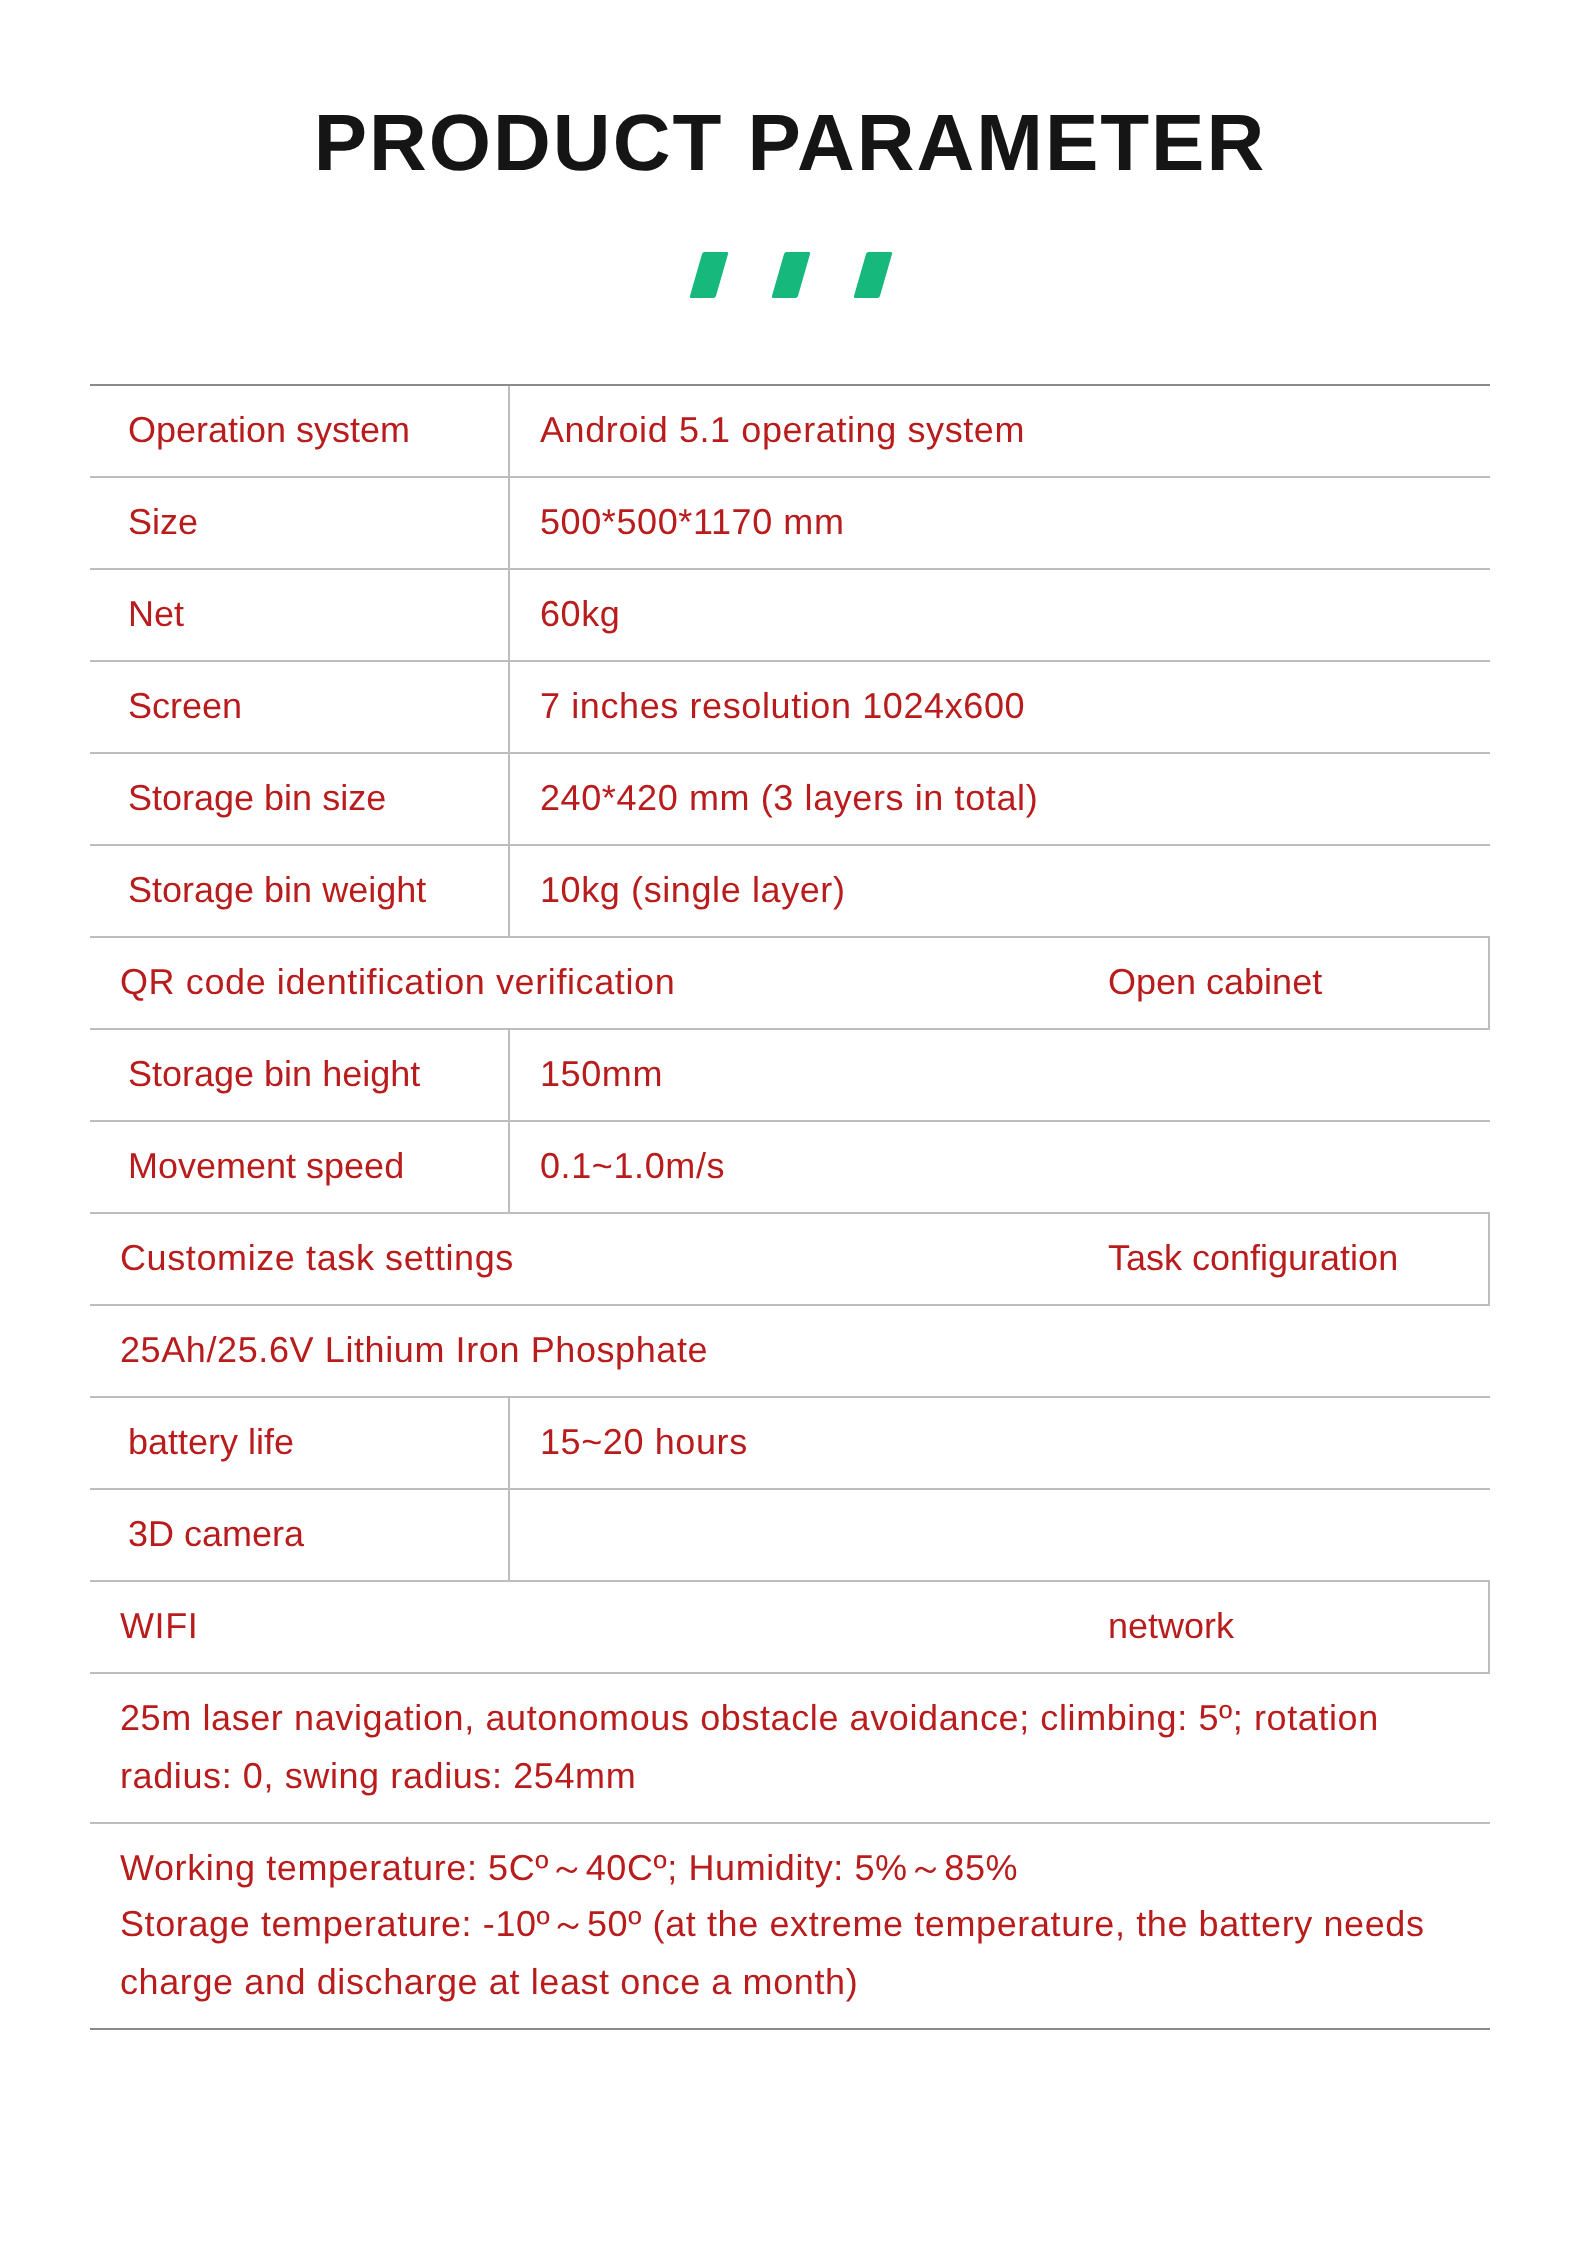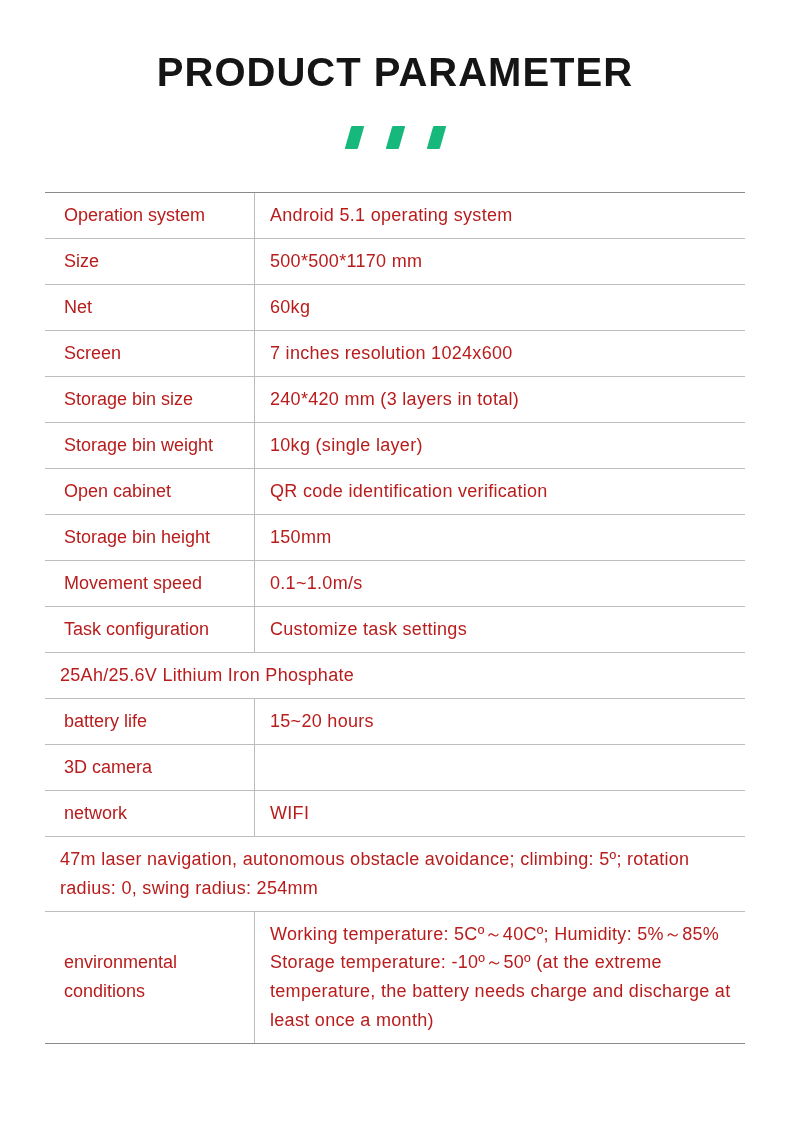--- a/index.html
+++ b/index.html
@@ -107,61 +107,60 @@
       <div class="cell label">Storage bin size</div>
       <div class="cell value">240*420 mm (3 layers in total)</div>
     </div>
 
     <div class="row">
       <div class="cell label">Storage bin weight</div>
       <div class="cell value">10kg (single layer)</div>
     </div>
 
     <div class="row">
+      <div class="cell value">QR code identification verification</div>
       <div class="cell label">Open cabinet</div>
-      <div class="cell value">QR code identification verification</div>
     </div>
 
     <div class="row">
       <div class="cell label">Storage bin height</div>
       <div class="cell value">150mm</div>
     </div>
 
     <div class="row">
       <div class="cell label">Movement speed</div>
       <div class="cell value">0.1~1.0m/s</div>
     </div>
 
     <div class="row">
+      <div class="cell value">Customize task settings</div>
       <div class="cell label">Task configuration</div>
-      <div class="cell value">Customize task settings</div>
     </div>
 
     <div class="row">
       <div class="cell value">25Ah/25.6V Lithium Iron Phosphate</div>
     </div>
 
     <div class="row">
       <div class="cell label">battery life</div>
       <div class="cell value">15~20 hours</div>
     </div>
 
     <div class="row">
       <div class="cell label">3D camera</div>
     </div>
 
     <div class="row">
+      <div class="cell value">WIFI</div>
       <div class="cell label">network</div>
-      <div class="cell value">WIFI</div>
     </div>
 
     <div class="row">
-      <div class="cell value">47m laser navigation, autonomous obstacle avoidance; climbing: 5º; rotation radius: 0, swing radius: 254mm</div>
+      <div class="cell value">25m laser navigation, autonomous obstacle avoidance; climbing: 5º; rotation radius: 0, swing radius: 254mm</div>
     </div>
 
     <div class="row">
-      <div class="cell label">environmental conditions</div>
       <div class="cell value">Working temperature: 5Cº～40Cº; Humidity: 5%～85%
 Storage temperature: -10º～50º (at the extreme temperature, the battery needs charge and discharge at least once a month)</div>
     </div>
 
   </div>
 </div>
 
 </body></html>

